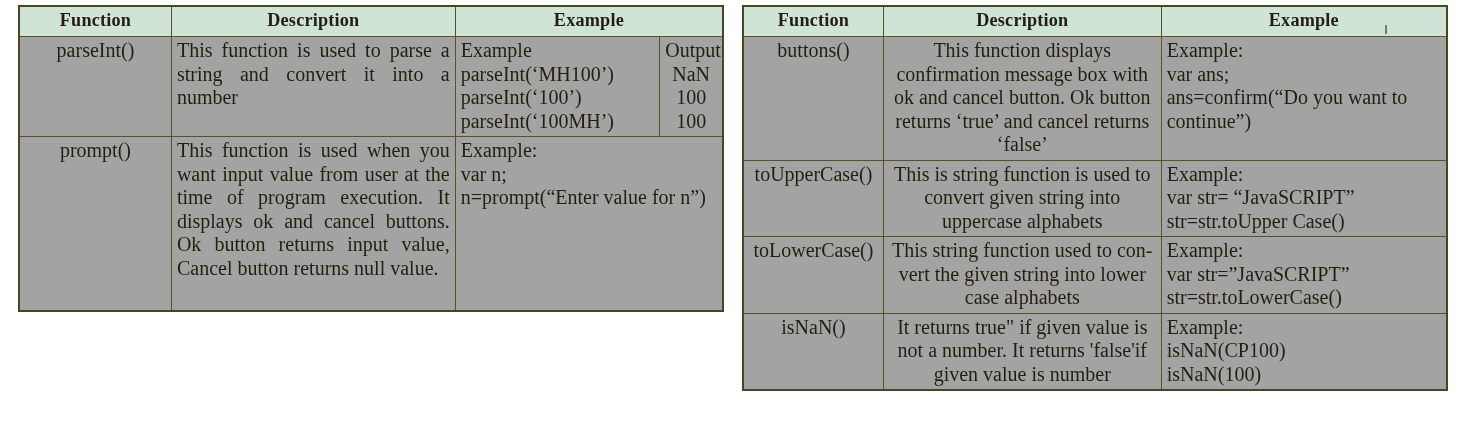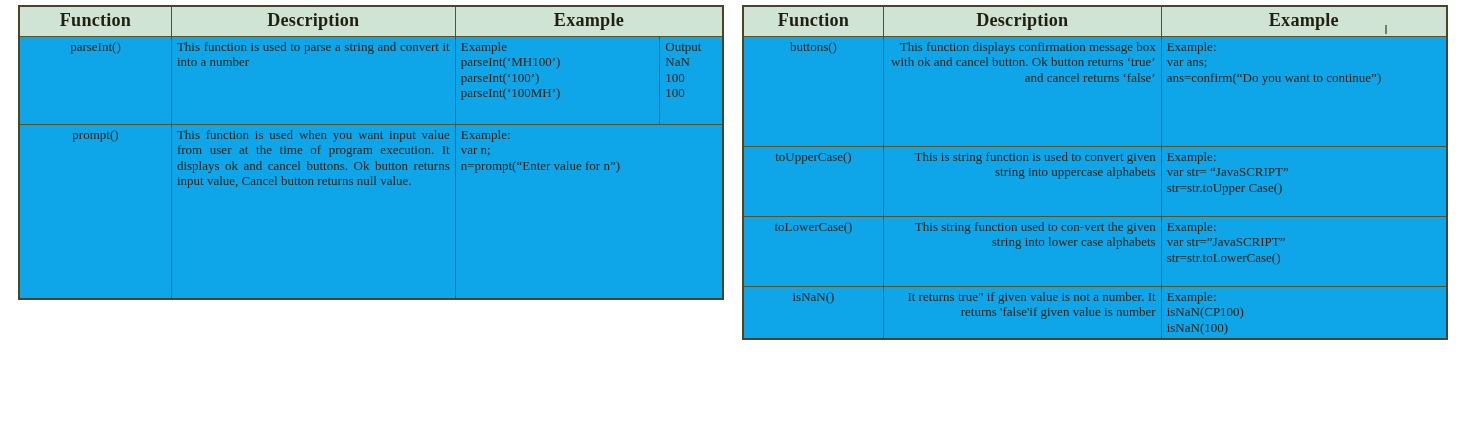--- a/index.html
+++ b/index.html
@@ -32,23 +32,23 @@
     table-layout: fixed;
     width: 100%;
     background: #fbf7d2;
     border: 2px solid #4a4526;
   }
   table.fn-table th,
   table.fn-table td {
     border: 1.5px solid #585326;
     padding: 2px 5px 3px 5px;
     vertical-align: top;
-    font-size: 13px;
+    font-size: 20px;
     line-height: 1.175;
-    background: #0ea5e9;
+    background: #a3a3a3;
   }
   table.fn-table thead th {
     background: #cfe4d4;
     text-align: center;
     font-weight: bold;
     font-size: 18.2px;
     padding: 3px 4px 4px 4px;
     letter-spacing: .2px;
     height: 22px;
     vertical-align: middle;
@@ -63,24 +63,24 @@
   
   #right-table col.c-fn   { width: 140px; }
   #right-table col.c-desc { width: 277px; }
   #right-table col.c-ex   { width: 285px; }
 
   td.fn-cell {
     text-align: center;
     vertical-align: middle;
     white-space: nowrap;
   }
-  td.desc-cell { text-align: right; }
+  td.desc-cell { text-align: center; }
   td.desc-cell.justify { text-align: justify; text-align-last: left; }
   td.ex-cell   { text-align: left; white-space: pre-line; }
-  td.out-cell  { text-align: left; white-space: pre-line; font-family: Liberation Serif, serif; }
+  td.out-cell  { text-align: center; white-space: pre-line; font-family: Liberation Serif, serif; }
 
   
   .scan-tick {
     position: absolute;
     left: 1385px;
     top: 25px;
     width: 2px;
     height: 9px;
     background: #6d6a52;
     opacity: .85;

